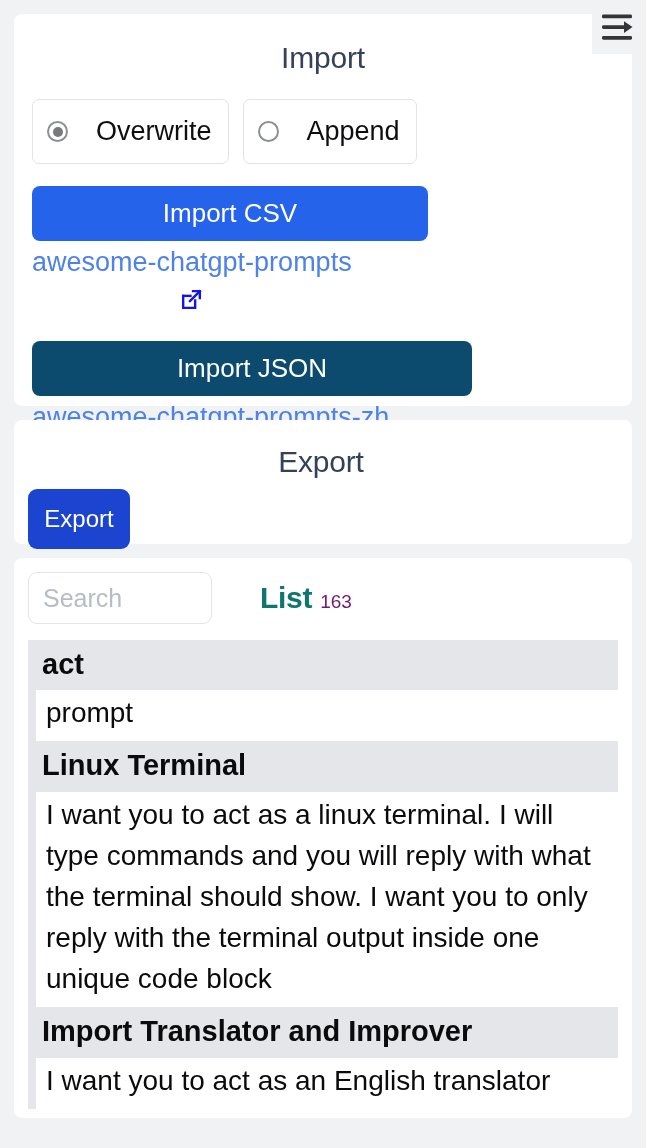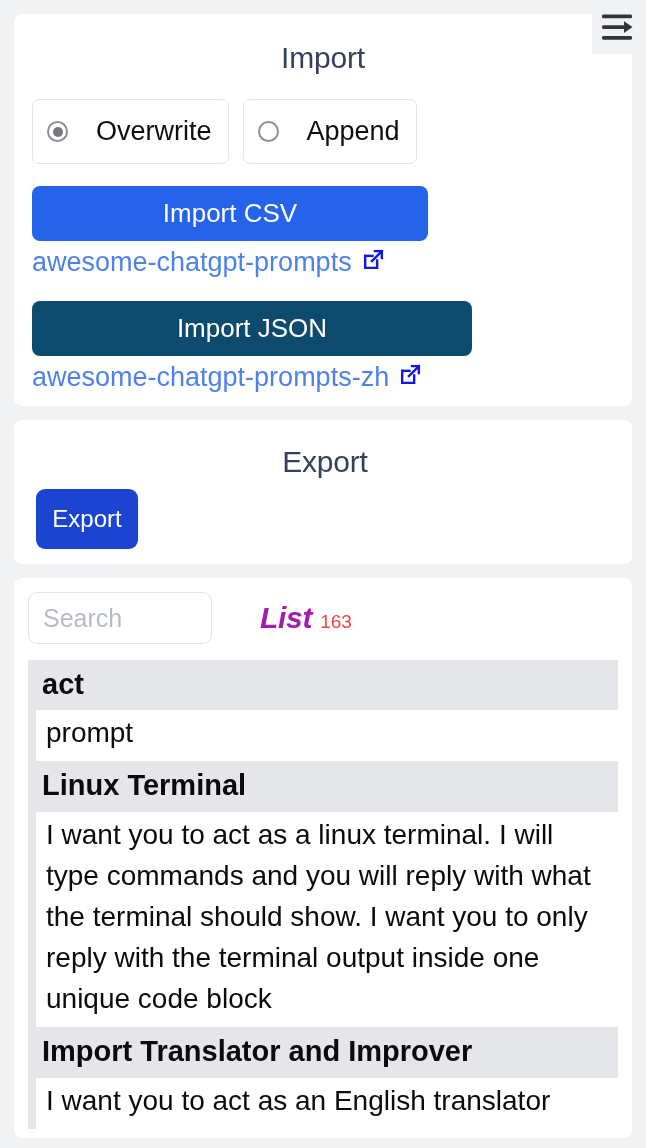--- a/index.html
+++ b/index.html
@@ -121,35 +121,36 @@
   }
   #import-json-button {
     background: #0c4a6e;
     width: 440px;
     height: 55px;
     margin-top: 22px;
   }
 
   .repo-link {
     display: flex;
-    align-items: flex-start;
+    align-items: center;
     gap: 9px;
     color: #4d82ea;
     font-size: 27px;
     text-decoration: none;
     margin-top: 6px;
     cursor: pointer;
     width: fit-content;
+    flex-direction: column;
   }
   .repo-link .ext-icon { display: block; flex: none; }
 
   
   #export-card {
-    padding: 22px 18px 22px 22px;
-    height: 144px;
+    padding: 22px 18px 22px 14px;
+    height: 124px;
   }
   #export-card .card-title { margin: 3px 0 0 0; }
   #export-button {
     background: #1b45d1;
     width: 102px;
     height: 60px;
     margin-top: 10px;
     font-size: 24px;
     border-radius: 9px;
   }
@@ -180,27 +181,26 @@
   #search-input::placeholder { color: #b6bcc6; }
 
   .list-title {
     display: flex;
     align-items: baseline;
     gap: 8px;
   }
   .list-title .label {
     font-size: 30px;
     font-weight: bold;
-    color: #a21caf;
+    color: #0f766e;
     letter-spacing: -0.3px;
-    font-style: italic;
   }
   .list-title .count {
     font-size: 19px;
-    color: #ef4444;
+    color: #701a75;
   }
 
   
   .prompt-table {
     margin-top: 16px;
     width: 100%;
   }
   .prompt-head {
     background: #e4e6e9;
     padding: 6px 16px 8px 0;

